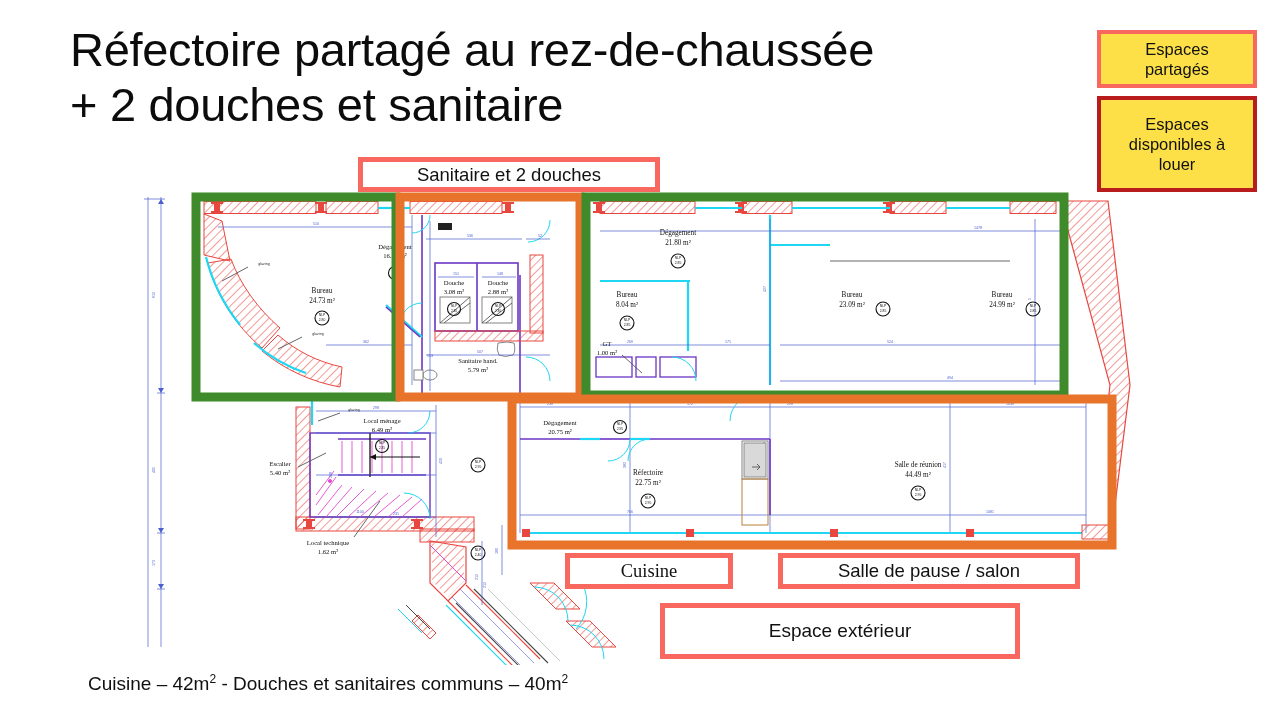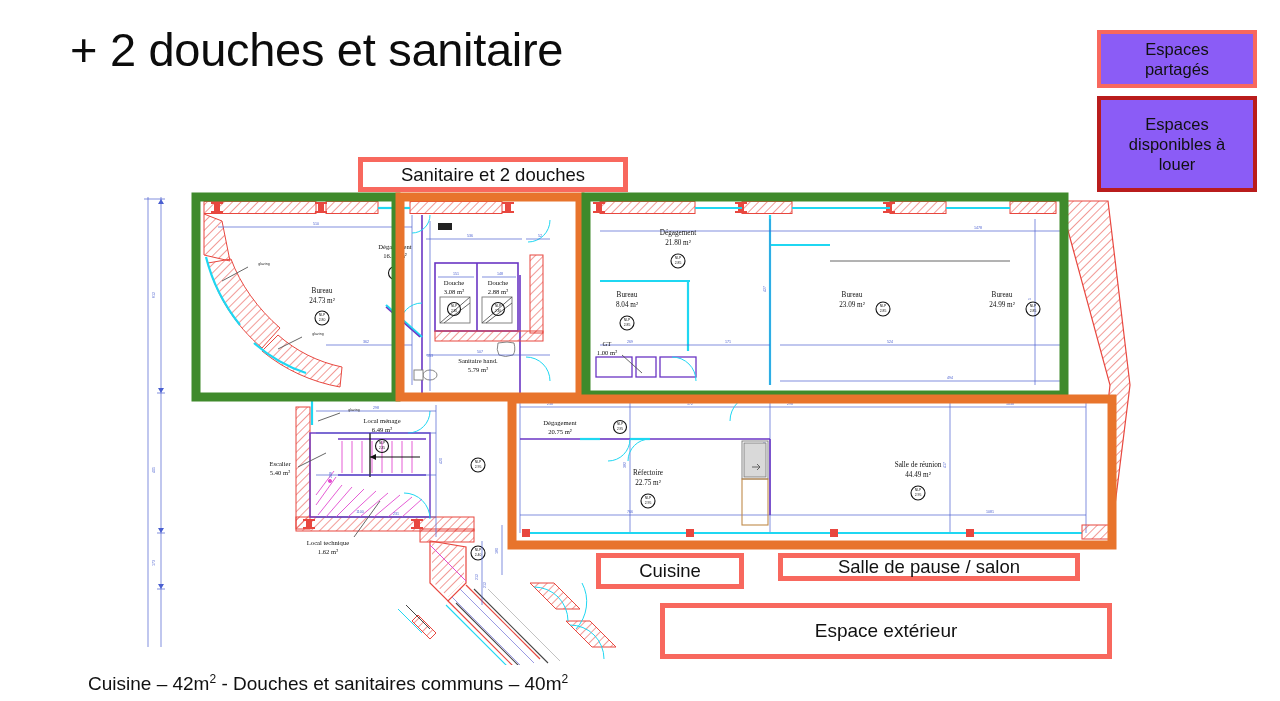--- a/index.html
+++ b/index.html
@@ -14,57 +14,58 @@
   .title{
     position:absolute;left:70px;top:22px;width:980px;
     font-size:47px;line-height:1.18;color:#0c0c0c;font-weight:400;
     letter-spacing:-0.3px;
   }
   .title .l2{display:block;}
 
   
   .legend{position:absolute;left:1097px;top:30px;width:160px;}
   .legend-box{
-    box-sizing:border-box;background:#8b5cf6;text-align:center;
+    box-sizing:border-box;background:#fde047;text-align:center;
     font-size:16.5px;line-height:1.22;color:#111;padding:6px 16px;
     display:flex;align-items:center;justify-content:center;
   }
   .legend-box.red{border:4px solid #f8685e;height:58px;}
   .legend-box.green{border:4px solid #b91c1c;height:96px;margin-top:8px;}
 
   
   .callout{
     position:absolute;box-sizing:border-box;background:#fff;
     border:5px solid #f8685e;display:flex;align-items:center;
     justify-content:center;font-size:18.5px;color:#111;z-index:40;
   }
-  #callout-sanitaire{left:358px;top:157px;width:270px;height:35px;}
-  #callout-cuisine  {left:596px;top:553px;width:148px;height:36px;}
-  #callout-salle    {left:778px;top:553px;width:302px;height:28px;}
-  #callout-exterieur{left:660px;top:603px;width:452px;height:56px;font-size:19px;}
+  #callout-sanitaire{left:358px;top:157px;width:302px;height:35px;}
+  #callout-cuisine  {left:565px;top:553px;width:168px;height:36px;font-family:Liberation Serif, serif;}
+  #callout-salle    {left:778px;top:553px;width:302px;height:36px;}
+  #callout-exterieur{left:660px;top:603px;width:360px;height:56px;font-size:19px;}
 
   
   .caption{
     position:absolute;left:88px;top:672px;font-size:19px;color:#111;
     white-space:nowrap;
   }
   .caption sup{font-size:12px;vertical-align:super;}
 
   
   .plan{position:absolute;left:130px;top:185px;width:1010px;height:480px;}
   .plan svg{display:block;}
 
   
 </style>
 </head>
 <body>
 
 <div class="slide">
 
   <div class="title">
+    <span>Réfectoire partagé au rez-de-chaussée</span>
     <span class="l2">+ 2 douches et sanitaire</span>
   </div>
 
   <div class="legend">
     <div class="legend-box red">
       <span>Espaces partagés</span>
     </div>
     <div class="legend-box green">
       <span>Espaces disponibles à louer</span>
     </div>

